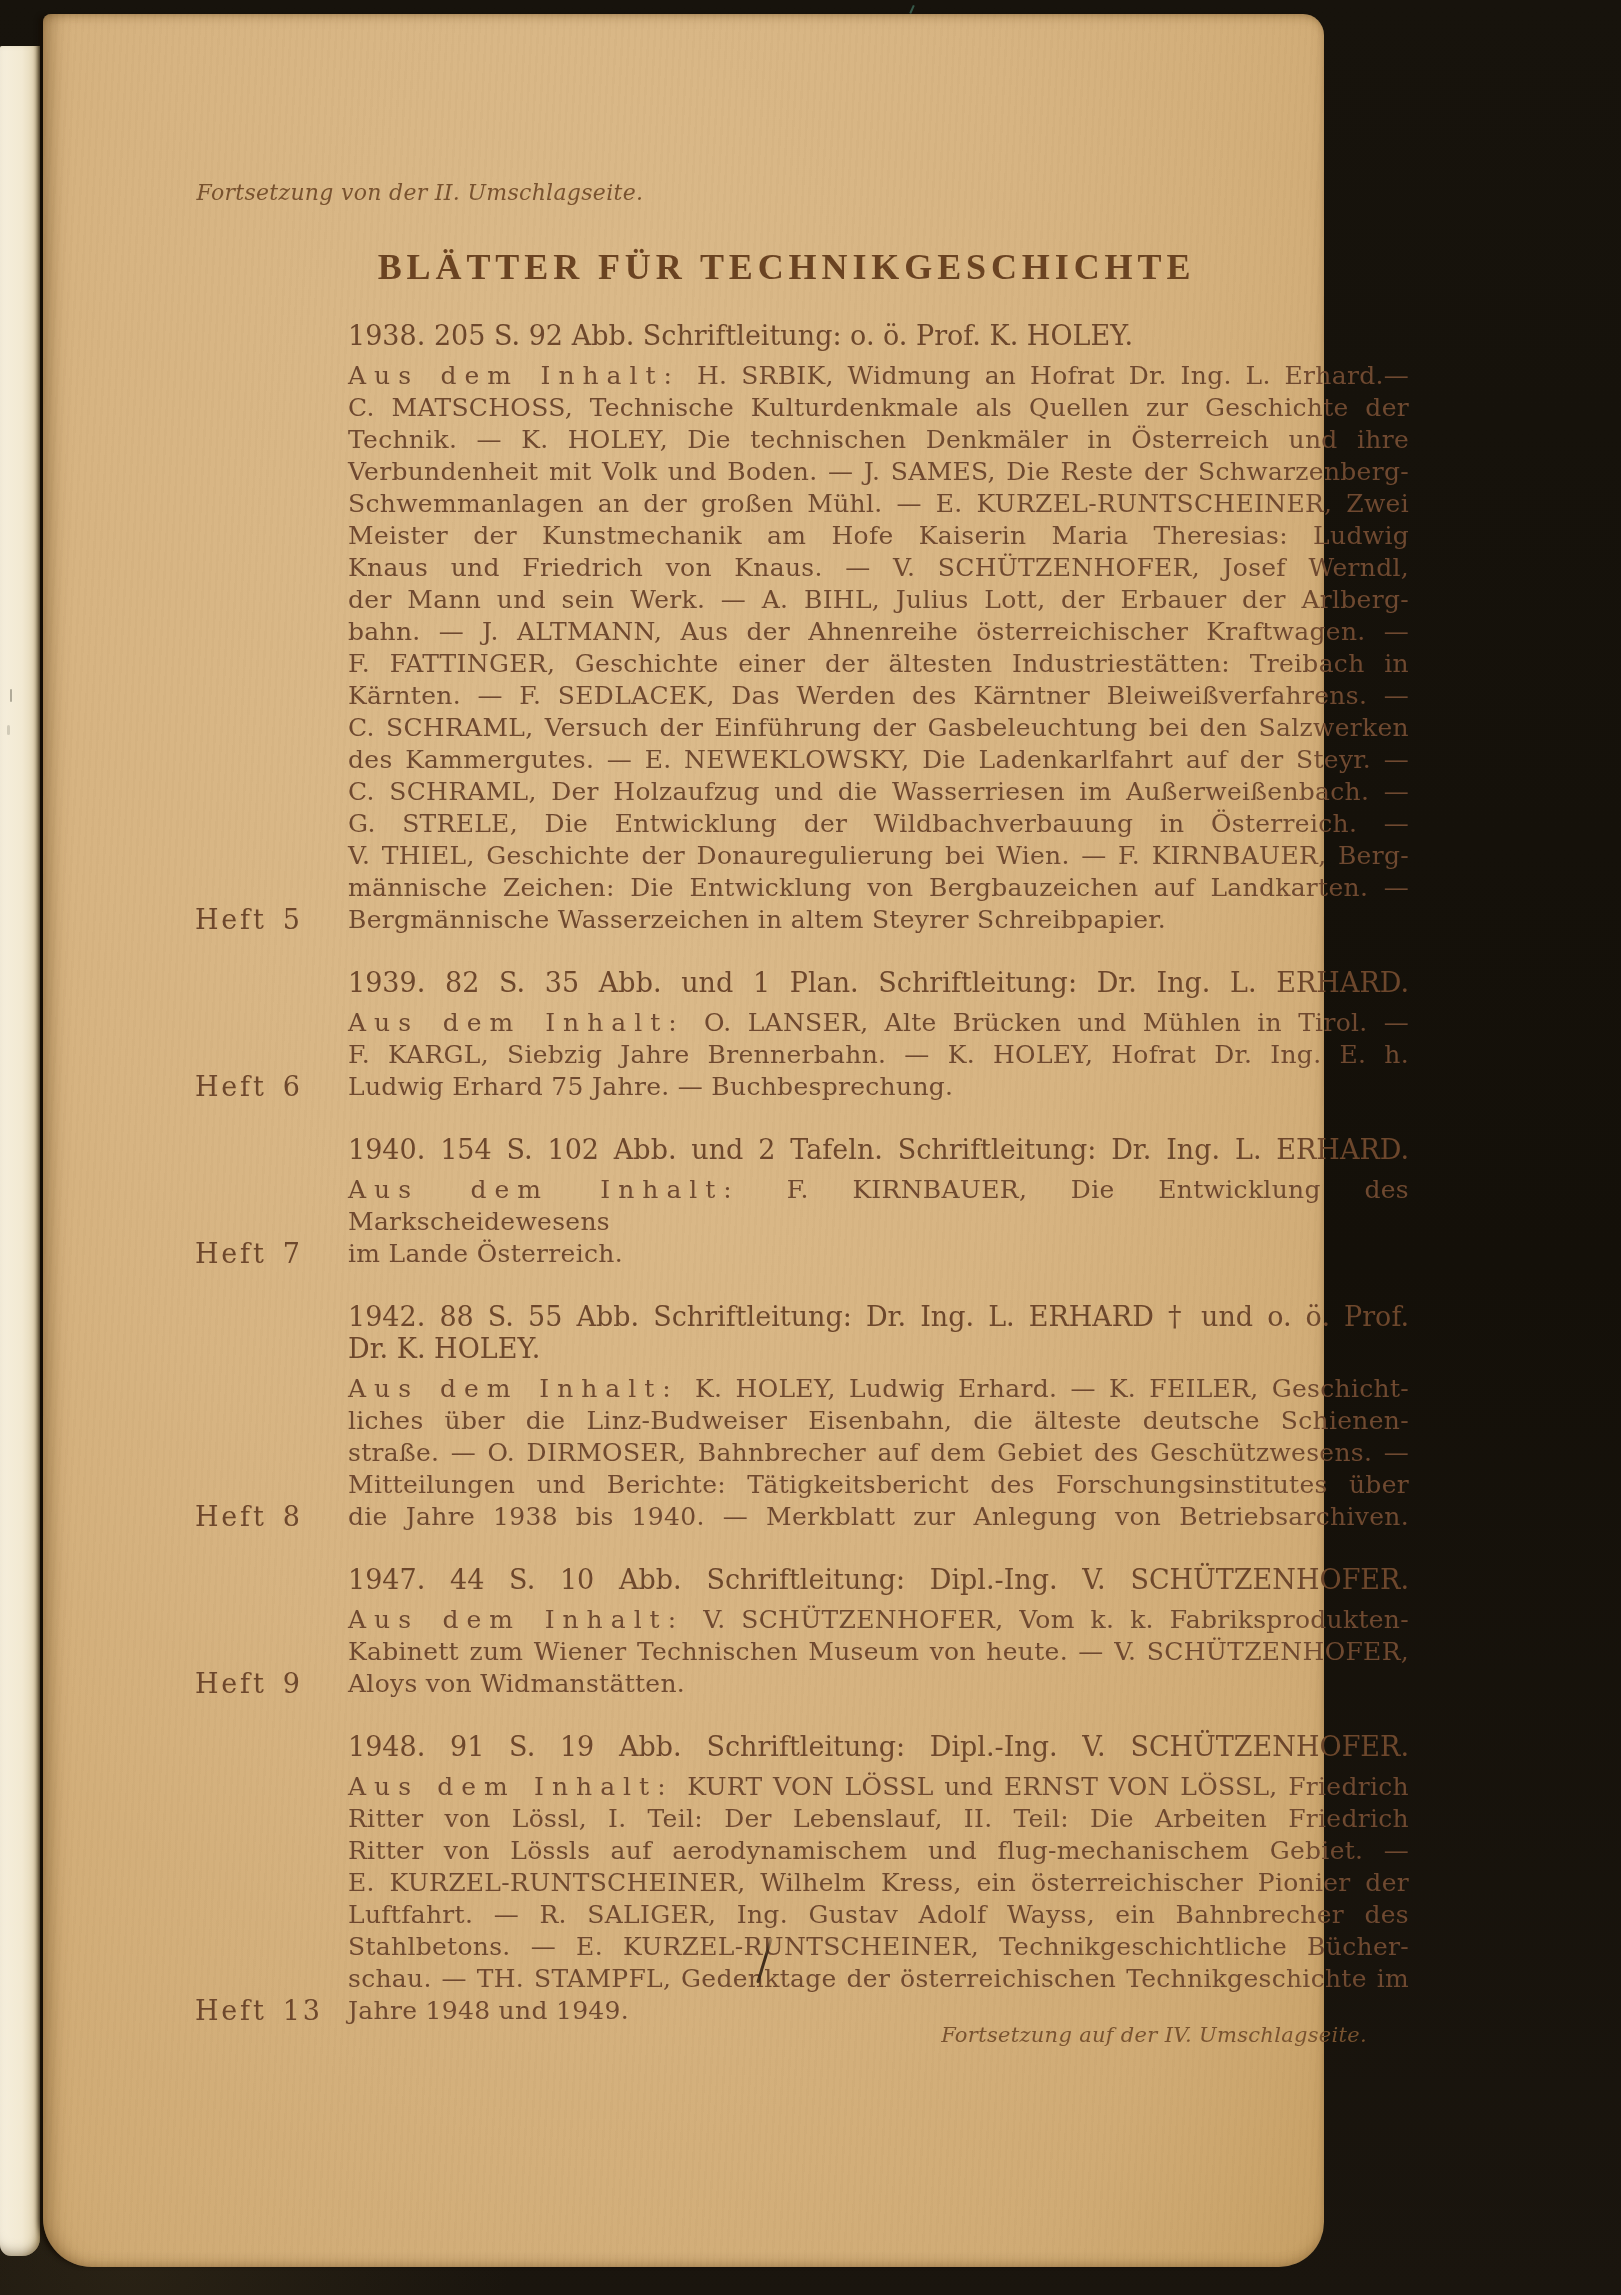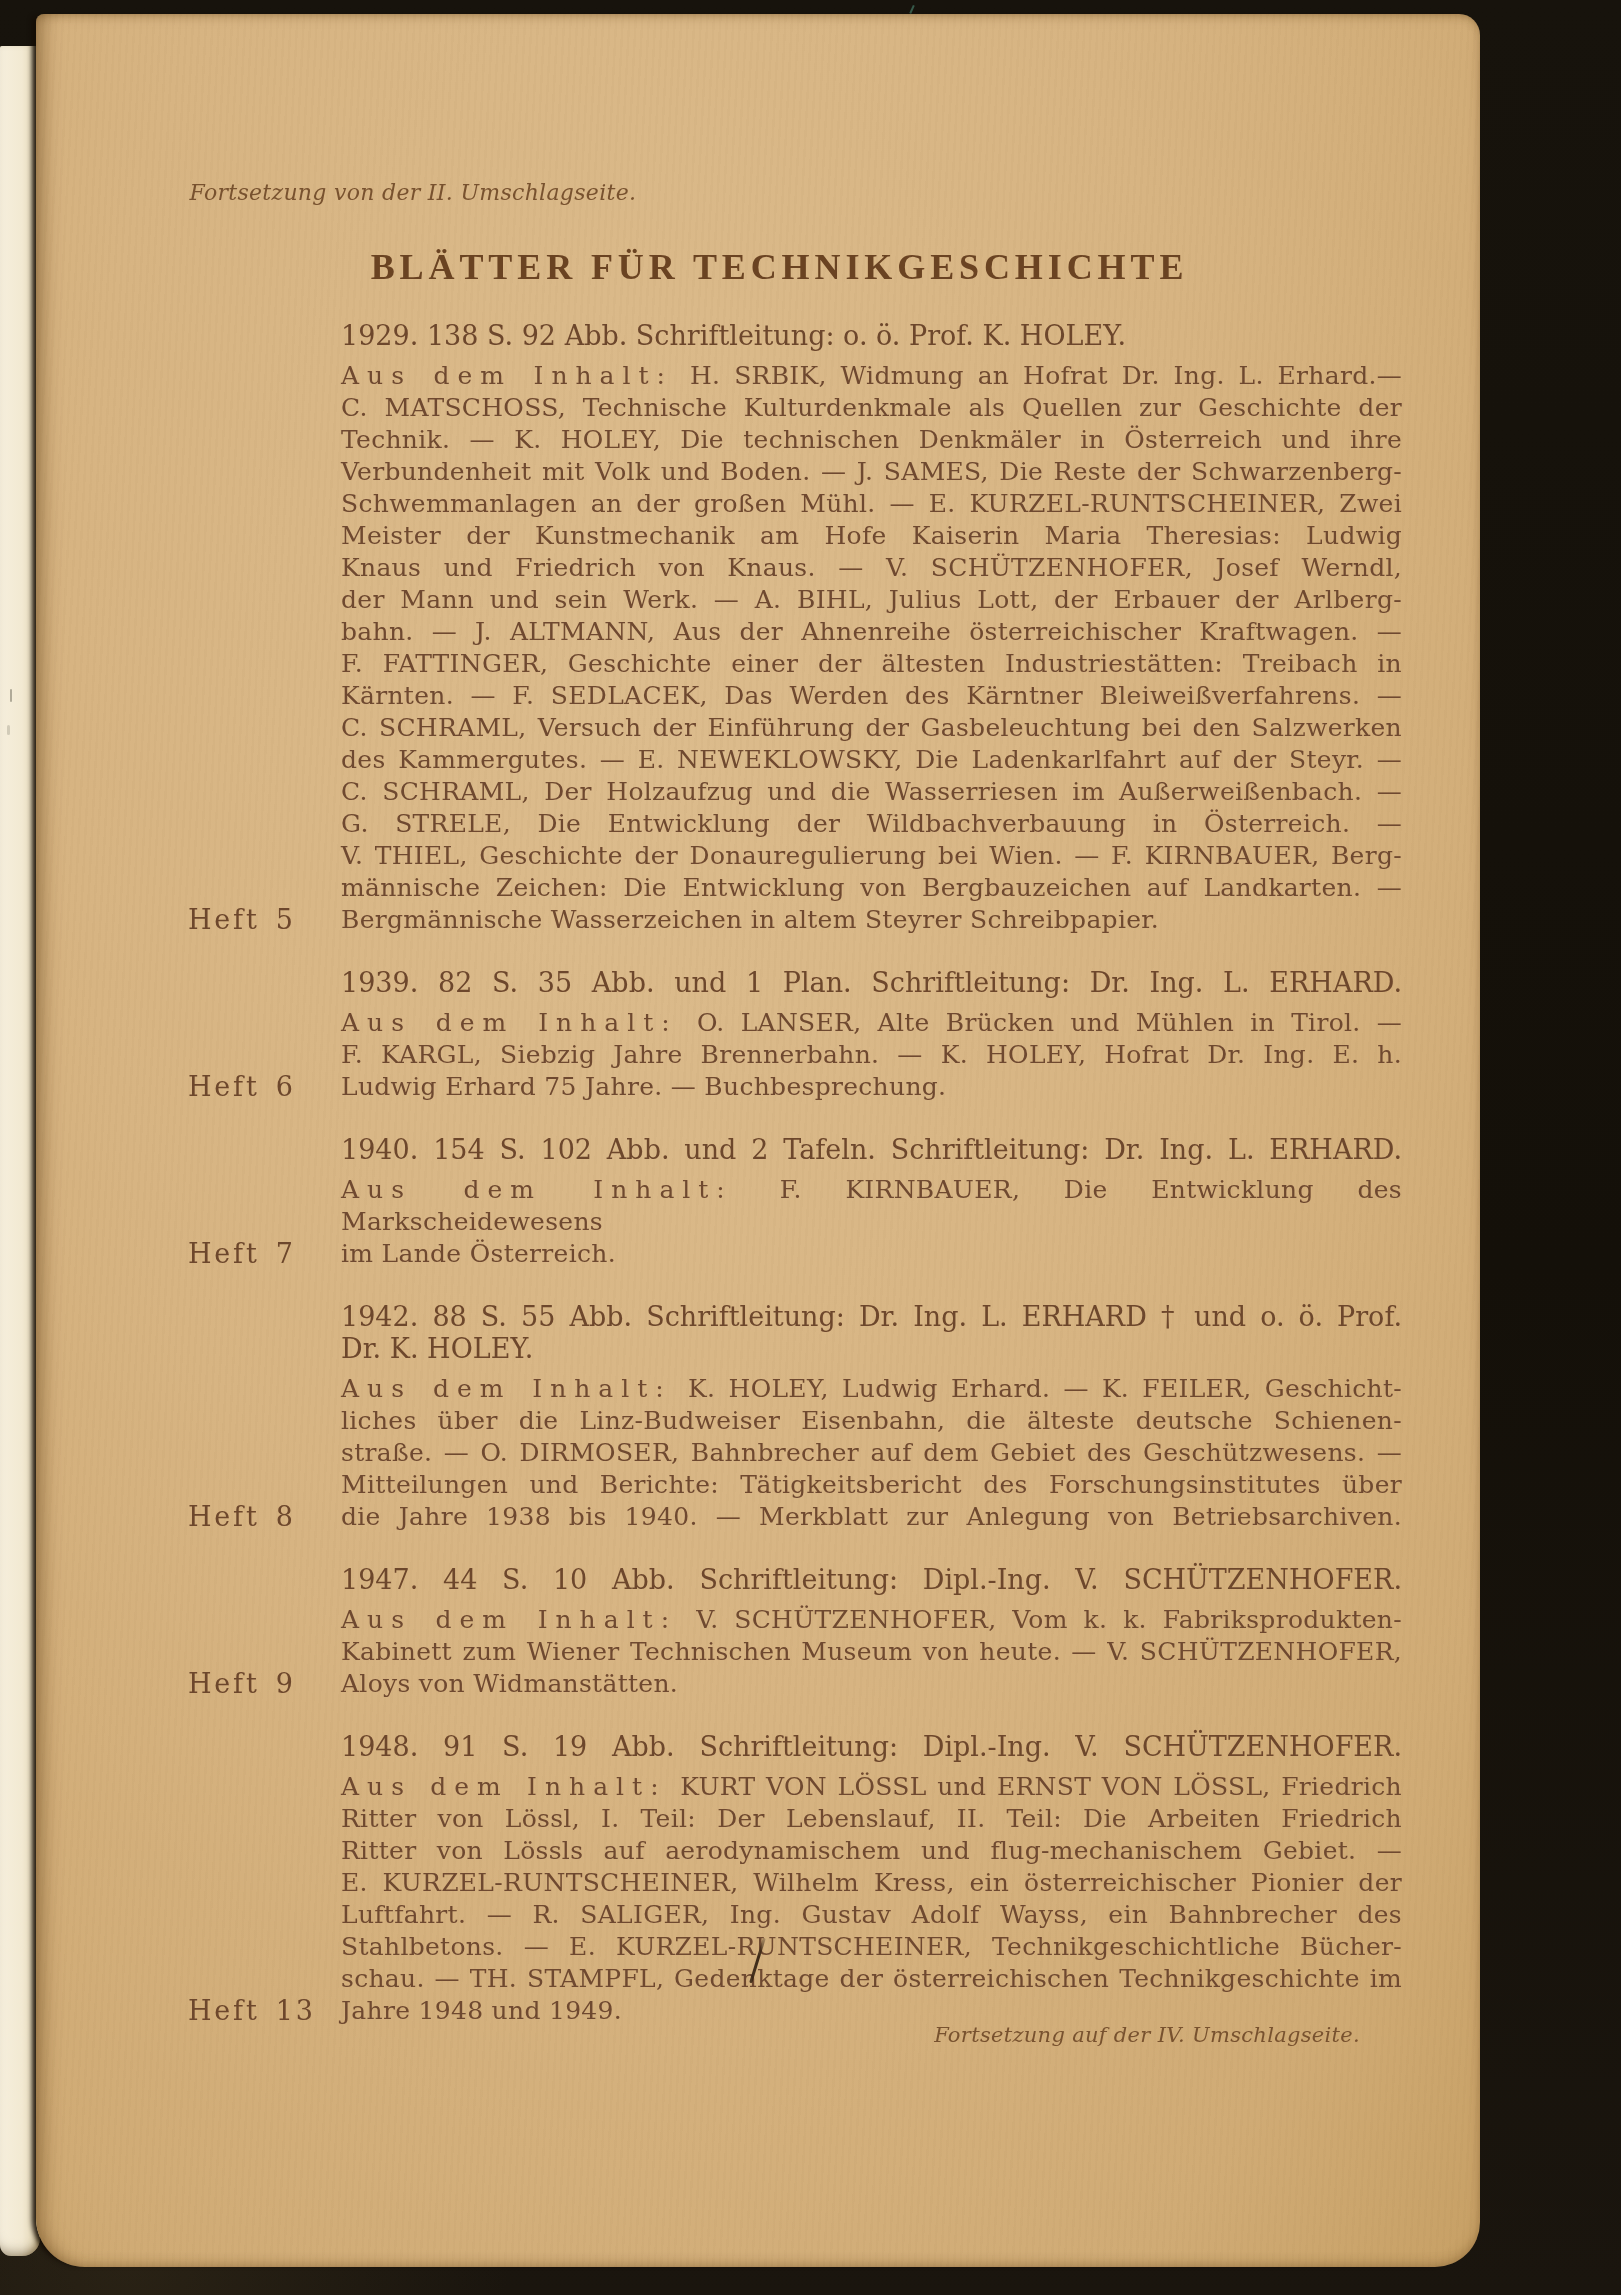--- a/index.html
+++ b/index.html
@@ -29,22 +29,22 @@
   }
   .underpage .mark {
     position: absolute;
     width: 2.4px;
     background: rgba(130,126,110,0.6);
     border-radius: 1.6px;
   }
   
   .page {
     position: absolute;
-    left: 36px; top: 13.8px;
-    width: 1444px; height: 2253px;
+    left: 43px; top: 13.8px;
+    width: 1281px; height: 2253px;
     background:
       repeating-linear-gradient(93deg, rgba(130, 98, 52, 0.035) 0px 2.4px, rgba(0,0,0,0) 2.4px 6.5px),
       radial-gradient(ellipse at 42% 30%, #dcbc8d 0%, #d7b482 48%, #d0ab75 82%, #c7a065 100%);
     border-radius: 8px 21px 45px 49px;
     box-shadow:
       -5.7px 0 5.7px -2.4px rgba(20, 12, 4, 0.9),
       inset 13.8px 0 19.5px -8px rgba(100, 68, 26, 0.55),
       inset 0 5.7px 9.7px -5.7px rgba(100, 68, 26, 0.45),
       inset -4.9px -6.5px 13px -6.5px rgba(100, 68, 26, 0.40);
   }
@@ -157,21 +157,21 @@
 
       <div class="top-note">Fortsetzung von der II. Umschlagseite.</div>
 
       <div class="title">BLÄTTER FÜR TECHNIKGESCHICHTE</div>
 
       <div class="issues">
           <div class="issue">
     <div class="issue-label">Heft 5</div>
     <div class="issue-body">
       <div class="issue-heading">
-                <div class="line heading-line">1929. 138 S. 92 Abb. Schriftleitung: o. ö. Prof. K. HOLEY.</div>
+                <div class="line heading-line">1938. 205 S. 92 Abb. Schriftleitung: o. ö. Prof. K. HOLEY.</div>
               </div>
       <div class="issue-par">
                 <div class="line body-line fill"><span class="gesperrt">Aus dem Inhalt:</span> H. SRBIK, Widmung an Hofrat Dr. Ing. L. Erhard.—</div>
                 <div class="line body-line fill">C. MATSCHOSS, Technische Kulturdenkmale als Quellen zur Geschichte der</div>
                 <div class="line body-line fill">Technik. — K. HOLEY, Die technischen Denkmäler in Österreich und ihre</div>
                 <div class="line body-line fill">Verbundenheit mit Volk und Boden. — J. SAMES, Die Reste der Schwarzenberg-</div>
                 <div class="line body-line fill">Schwemmanlagen an der großen Mühl. — E. KURZEL-RUNTSCHEINER, Zwei</div>
                 <div class="line body-line fill">Meister der Kunstmechanik am Hofe Kaiserin Maria Theresias: Ludwig</div>
                 <div class="line body-line fill">Knaus und Friedrich von Knaus. — V. SCHÜTZENHOFER, Josef Werndl,</div>
                 <div class="line body-line fill">der Mann und sein Werk. — A. BIHL, Julius Lott, der Erbauer der Arlberg-</div>

